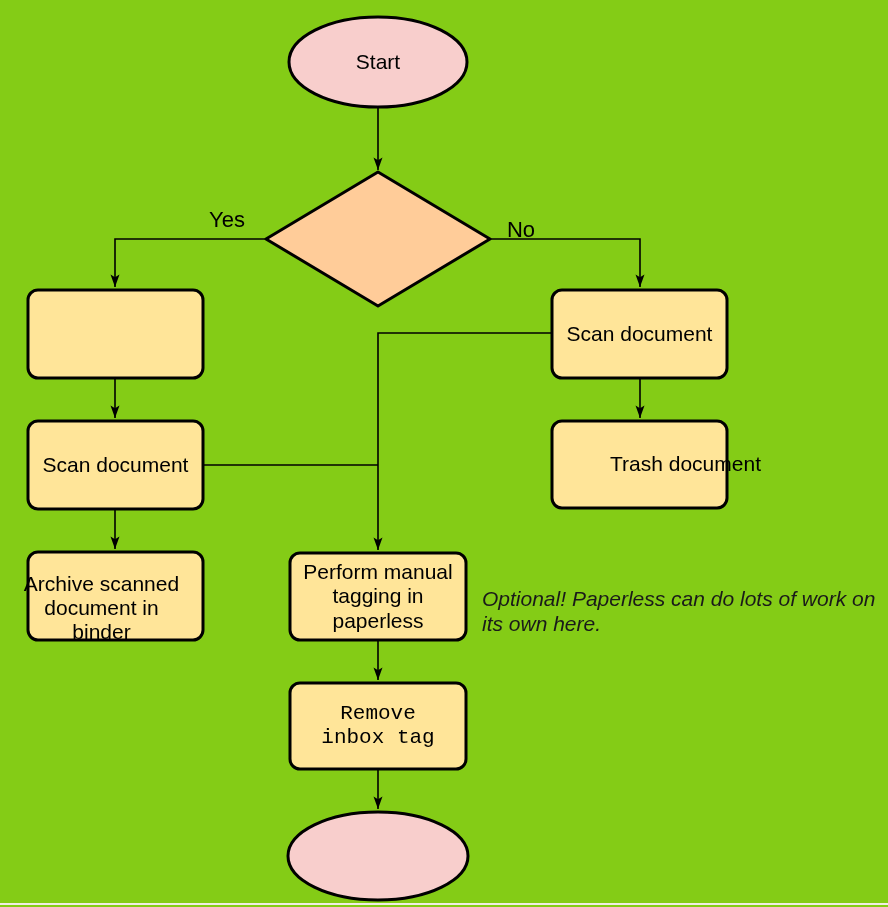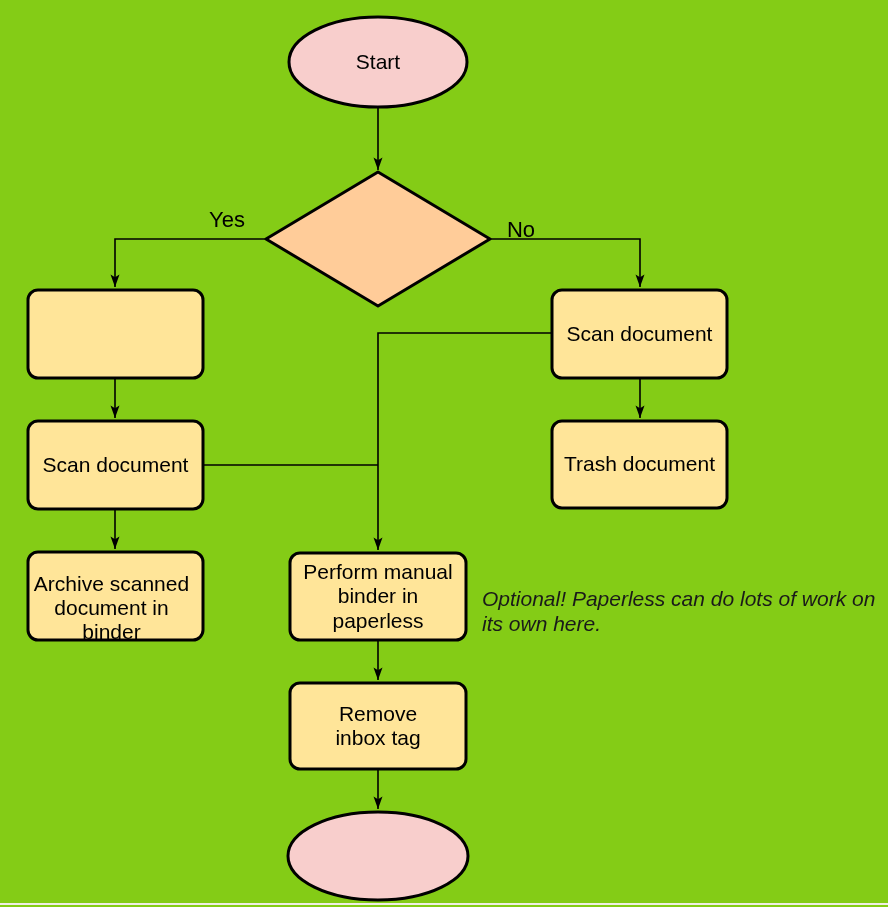--- a/index.html
+++ b/index.html
@@ -78,28 +78,28 @@
     <rect class="shape" x="552" y="421" width="175" height="87" rx="10" ry="10" fill="#ffe599"></rect>
     <rect class="shape" x="290" y="553" width="176" height="87" rx="10" ry="10" fill="#ffe599"></rect>
     <rect class="shape" x="290" y="683" width="176" height="86" rx="10" ry="10" fill="#ffe599"></rect>
     <ellipse class="shape" cx="378" cy="856" rx="90" ry="44" fill="#f8cecc"></ellipse>
   </svg>
 
   <div class="lbl" style="left:289px; top:17px; width:178px; height:90px;">Start</div>
   <div class="lbl edge-lbl" style="left:192px; top:208px; width:70px; height:24px;">Yes</div>
   <div class="lbl edge-lbl" style="left:486px; top:208px; width:70px; height:24px;margin-top:10px;">No</div>
   <div class="lbl" style="left:28px; top:421px; width:175px; height:88px;">Scan document</div>
-  <div class="lbl" style="left:24px; top:552px; width:175px; height:112px;">Archive scanned
+  <div class="lbl" style="left:14px; top:552px; width:175px; height:112px;">Archive scanned
 document in
 binder</div>
   <div class="lbl" style="left:552px; top:290px; width:175px; height:88px;">Scan document</div>
-  <div class="lbl" style="left:552px; top:421px; width:175px; height:87px;">Trash document</div>
+  <div class="lbl" style="left:552px; top:421px; width:175px; height:87px;padding-left:46px;">Trash document</div>
   <div class="lbl" style="left:290px; top:553px; width:176px; height:87px;">Perform manual
-binder in
+tagging in
 paperless</div>
-  <div class="lbl" style="left:290px; top:683px; width:176px; height:86px;">Remove
+  <div class="lbl" style="left:290px; top:683px; width:176px; height:86px;font-family:Liberation Mono, monospace;">Remove
 inbox tag</div>
 
   <div class="note">Optional! Paperless can do lots of work on
 its own here.</div>
 
   <div class="bottom-rule"></div>
 </div>
 
 </body></html>

